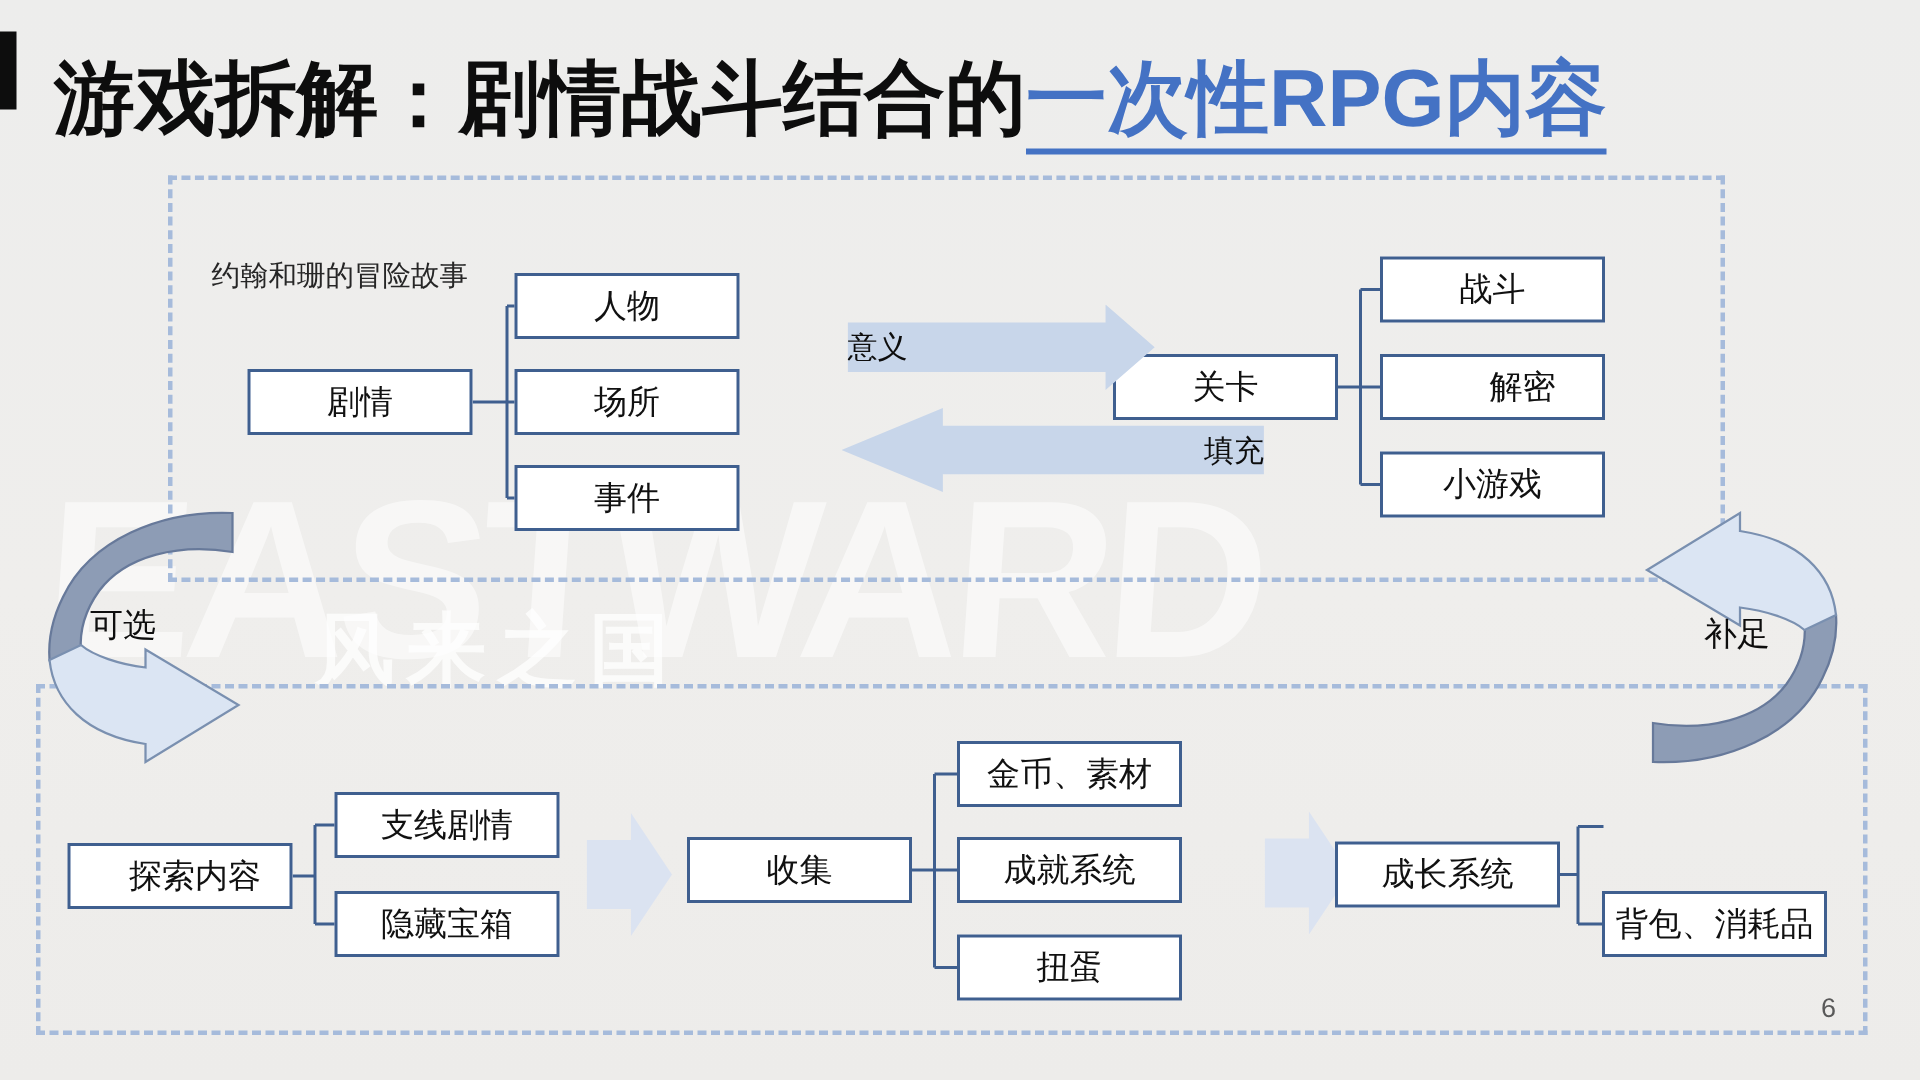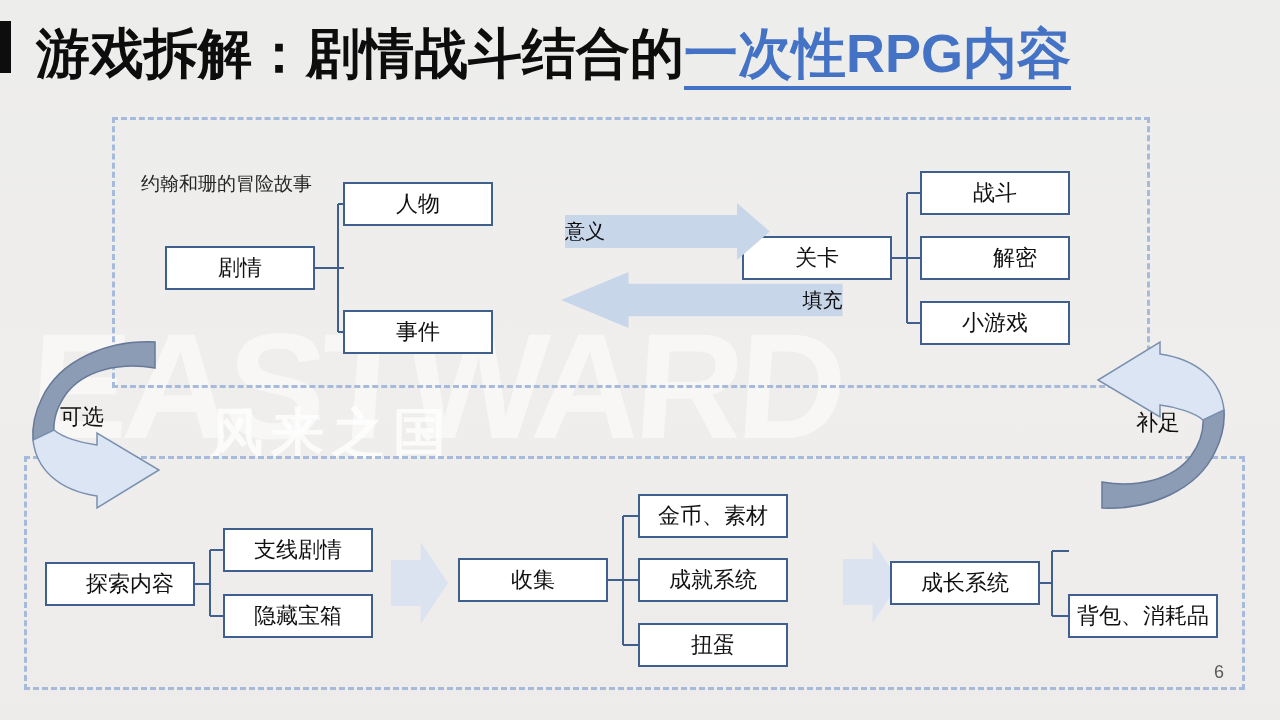--- a/index.html
+++ b/index.html
@@ -21,21 +21,21 @@
     left:210px; top:398px; font-size:53px; font-weight:900; letter-spacing:8px;
     color:rgba(255,255,255,0.75);
   }
   .wm-b1 { left:900px; top:60px;  width:260px; height:180px; }
   .wm-b2 { left:1080px; top:380px; width:160px; height:200px; }
   .wm-b3 { left:420px; top:620px; width:300px; height:90px; }
   .wm-b4 { left:60px;  top:90px;  width:200px; height:120px; }
 
   
   .title-bar { position:absolute; left:0; top:21px; width:11px; height:52px; background:#0d0d0d; z-index:4; }
-  .title { position:absolute; left:36px; top:18px; z-index:4; font-size:54px; font-weight:800; white-space:nowrap; letter-spacing:0; }
+  .title { position:absolute; left:36px; top:30px; z-index:4; font-size:54px; font-weight:800; white-space:nowrap; letter-spacing:0; }
   .title .t-black { color:#0d0d0d; }
   .title .t-blue  { color:#4472c4; border-bottom:4px solid #4472c4; padding-bottom:3px; }
 
   
   .dashed-box { position:absolute; border:3px dashed #a6bbdb; z-index:1; }
   .dashed-top    { left:112px; top:117px; width:1038px; height:271px; }
   .dashed-bottom { left:24px;  top:456px; width:1221px; height:234px; }
   .section-label { position:absolute; left:26px; top:16px; font-size:19px; color:#262626; white-space:nowrap;margin-top:35px; }
 
   
@@ -129,20 +129,21 @@
     <line x1="623" y1="645" x2="639" y2="645"></line>
 
     <line x1="1040" y1="583" x2="1052" y2="583"></line>
     <line x1="1052" y1="551" x2="1052" y2="616"></line>
     <line x1="1052" y1="551" x2="1069" y2="551"></line>
     <line x1="1052" y1="616" x2="1069" y2="616"></line>
   </svg>
 
   <div class="node" style="left:165px; top:246px;">剧情</div>
   <div class="node" style="left:343px; top:182px;">人物</div>
+  <div class="node" style="left:343px; top:246px;">场所</div>
   <div class="node" style="left:343px; top:310px;">事件</div>
 
   <div class="node" style="left:742px; top:236px;text-align:right;">关卡</div>
   <div class="node" style="left:920px; top:171px;">战斗</div>
   <div class="node" style="left:920px; top:236px;padding-left:40px;">解密</div>
   <div class="node" style="left:920px; top:301px;">小游戏</div>
 
   <div class="mid-arrow mid-arrow-right">
     <span>提供意义</span>
   </div>

